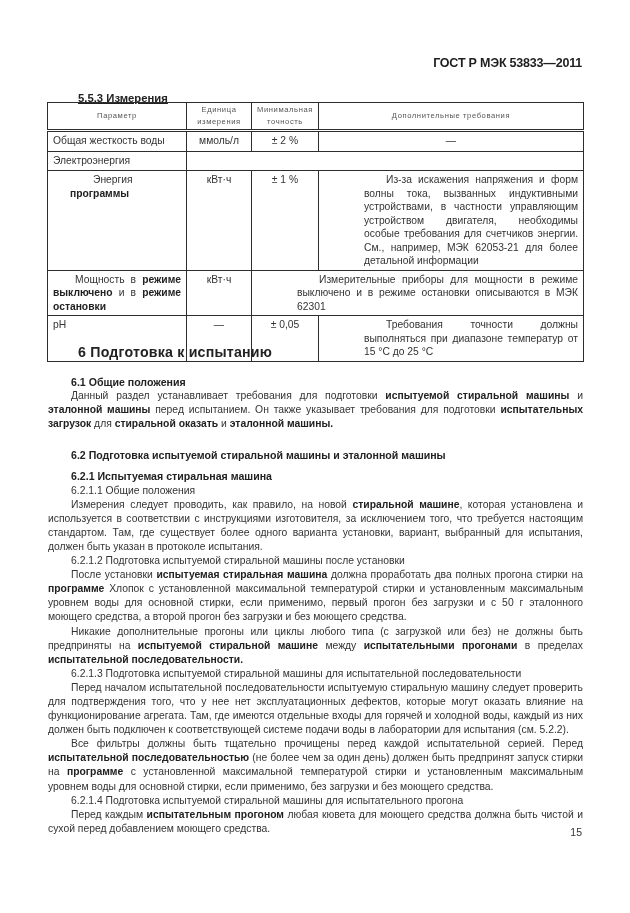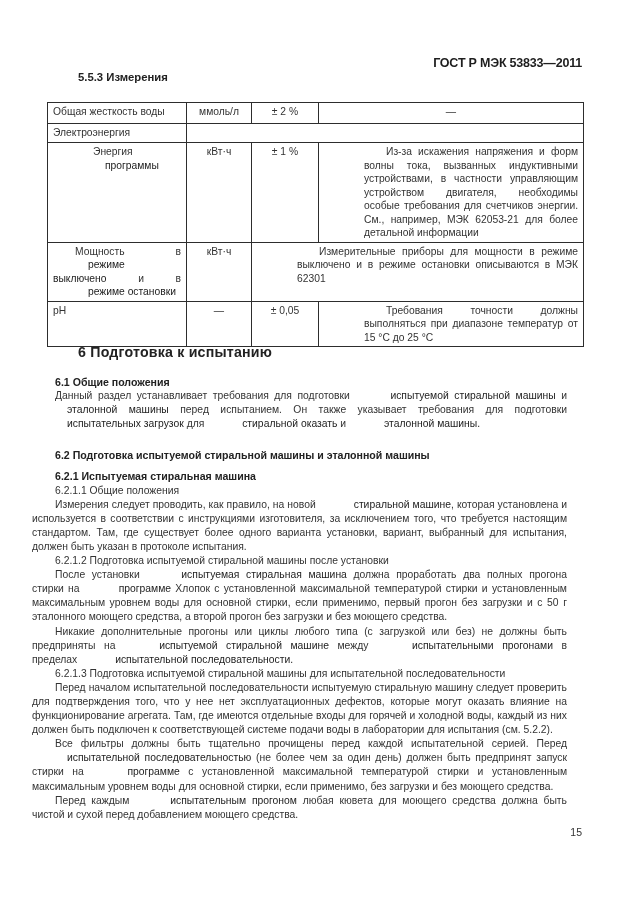--- a/index.html
+++ b/index.html
@@ -12,42 +12,48 @@
 
   table.meas { position: absolute; left: 47px; top: 102px; width: 536px; border-collapse: collapse;
                table-layout: fixed; font-size: 10.3px; color: #333; }
   table.meas td, table.meas th { border: 1px solid #2d2d2d; vertical-align: top; padding: 2px 5px; line-height: 13.5px; }
   table.meas th { font-weight: normal; font-size: 7.6px; letter-spacing: 0.6px; color: #555; vertical-align: middle; text-align: center; height: 24px; padding: 1px 3px; line-height: 12px; }
   table.meas tr.head th { border-bottom: 3px double #2d2d2d; }
   table.meas td.c { text-align: center; }
   table.meas td.j { text-align: justify; padding-left: 45px; }
   table.meas td.ind { padding-left: 22px; }
   table.meas .ti { text-indent: 22px; }
-  b, .b { font-weight: normal; color: #222; margin-left: 35px; }
+  b, .b { font-weight: bold; color: #222; }
 
-  .body { position: absolute; left: 32px; width: 535px; font-size: 10.35px; line-height: 14.1px; color: #333; text-align: justify; }
+  .body { position: absolute; left: 48px; width: 535px; font-size: 10.35px; line-height: 14.1px; color: #333; text-align: justify; }
   .p { margin: 0; }
   .ind { text-indent: 23px; }
   .pno { right: 48px; top: 826px; font-size: 10.5px; color: #333; }
 </style>
 </head>
 <body>
 
 <div class="abs hdr">ГОСТ Р МЭК 53833—2011</div>
 
-<div class="abs h-sub" style="left:78px; top:71px;">5.5.3 Измерения</div>
+<div class="abs h-sub" style="left:78px; top:92px;text-decoration:underline;">5.5.3 Измерения</div>
 
 <table class="meas">
   <colgroup>
     <col style="width:139px">
       <col style="width:65px">
       <col style="width:67px">
       <col style="width:265px">
   </colgroup>
   <tbody>
+      <tr class="head">
+    <th>Параметр</th>
+    <th>Единица измерения</th>
+    <th>Минимальная точность</th>
+    <th>Дополнительные требования</th>
+  </tr>
   <tr style="height:21px">
     <td>Общая жесткость воды</td>
     <td class="c">ммоль/л</td>
     <td class="c">± 2 %</td>
     <td class="c">—</td>
   </tr>
   <tr style="height:19px">
     <td>Электроэнергия</td>
     <td colspan="3"></td>
   </tr>
@@ -84,16 +90,17 @@
   <p class="p ind"><span>Измерения следует проводить, как правило, на новой </span><b>стиральной машине</b><span>, которая установлена и используется в соответствии с инструкциями изготовителя, за исключением того, что требуется настоящим стандартом. Там, где существует более одного варианта установки, вариант, выбранный для испытания, должен быть указан в протоколе испытания.</span></p>
 
   <p class="p ind">6.2.1.2 Подготовка испытуемой стиральной машины после установки</p>
   <p class="p ind"><span>После установки </span><b>испытуемая стиральная машина</b><span> должна проработать два полных прогона стирки на </span><b>программе</b><span> Хлопок с установленной максимальной температурой стирки и установленным максимальным уровнем воды для основной стирки, если применимо, первый прогон без загрузки и с 50 г эталонного моющего средства, а второй прогон без загрузки и без моющего средства.</span></p>
   <p class="p ind"><span>Никакие дополнительные прогоны или циклы любого типа (с загрузкой или без) не должны быть предприняты на </span><b>испытуемой стиральной машине</b><span> между </span><b>испытательными прогонами</b><span> в пределах </span><b>испытательной последовательности.</b></p>
 
   <p class="p ind">6.2.1.3 Подготовка испытуемой стиральной машины для испытательной последовательности</p>
   <p class="p ind">Перед началом испытательной последовательности испытуемую стиральную машину следует проверить для подтверждения того, что у нее нет эксплуатационных дефектов, которые могут оказать влияние на функционирование агрегата. Там, где имеются отдельные входы для горячей и холодной воды, каждый из них должен быть подключен к соответствующей системе подачи воды в лаборатории для испытания (см. 5.2.2).</p>
   <p class="p ind"><span>Все фильтры должны быть тщательно прочищены перед каждой испытательной серией. Перед </span><b>испытательной последовательностью</b><span> (не более чем за один день) должен быть предпринят запуск стирки на </span><b>программе</b><span> с установленной максимальной температурой стирки и установленным максимальным уровнем воды для основной стирки, если применимо, без загрузки и без моющего средства.</span></p>
 
+  <p class="p ind">6.2.1.4 Подготовка испытуемой стиральной машины для испытательного прогона</p>
   <p class="p ind"><span>Перед каждым </span><b>испытательным прогоном</b><span> любая кювета для моющего средства должна быть чистой и сухой перед добавлением моющего средства.</span></p>
 </div>
 
 <div class="abs pno">15</div>
 
 </body></html>

